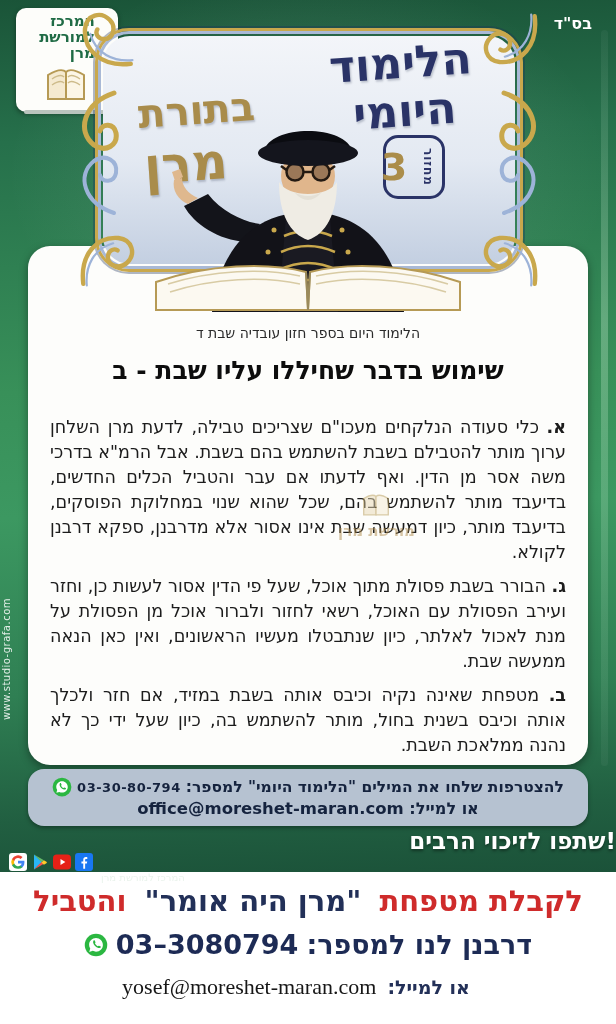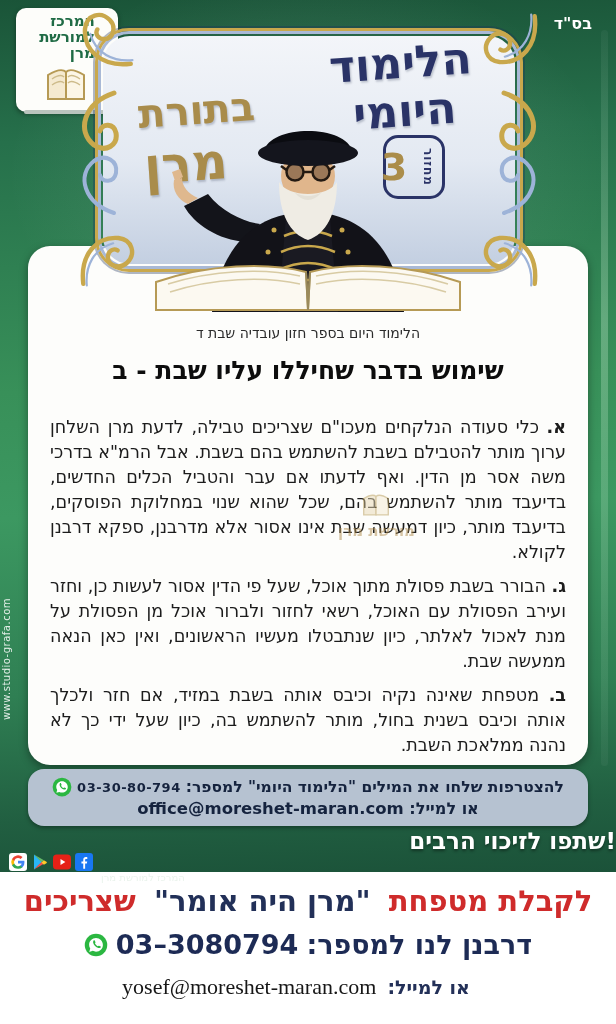--- a/index.html
+++ b/index.html
@@ -264,21 +264,21 @@
           <rect x="0" y="0" width="24" height="24" rx="4" fill="#1877f2"></rect>
           <path d="M13.5 21v-7h2.4l.4-2.8h-2.8V9.4c0-.8.3-1.4 1.5-1.4h1.4V5.5c-.3 0-1.1-.1-2-.1-2 0-3.4 1.2-3.4 3.5v2.3H8.6V14H11v7z" fill="#fff"></path>
         </svg>
     </span>
     <span class="social-brand" dir="rtl">המרכז למורשת מרן</span>
   </div>
 
   <div class="f-head" dir="rtl">
     <span class="red">לקבלת מטפחת</span>
     <span class="navy">"מרן היה אומר"</span>
-    <span class="red">שצריכים</span>
+    <span class="red">והטביל</span>
   </div>
   <div class="f-phone" dir="rtl">
     <span>דרבנן לנו למספר:</span>
     <span class="f-phone-num" dir="ltr">03–3080794</span>
     <span class="wa-icon wa-lg">
       <svg viewBox="0 0 32 32">
           <circle cx="16" cy="16" r="15" fill="#2bb741"></circle>
           <path d="M16 6.8c-5.1 0-9.2 4-9.2 9 0 1.8.5 3.4 1.5 4.9l-1.3 4.5 4.7-1.4c1.3.7 2.8 1.1 4.3 1.1 5.1 0 9.2-4 9.2-9s-4.1-9.1-9.2-9.1z" fill="#fff"></path>
           <path d="M12.6 10.4c.3-.8 1.6-.9 1.9 0l.8 1.9c.2.5-.4 1.1-.8 1.5 1 1.9 2.2 3.1 3.9 3.9.4-.5 1-1 1.5-.8l1.9.8c.9.3.8 1.6 0 1.9-.8.4-1.7.6-2.7.4-3.1-.7-6.2-3.7-6.9-6.9-.2-1 0-1.9.4-2.7z" fill="#2bb741"></path>
         </svg>

